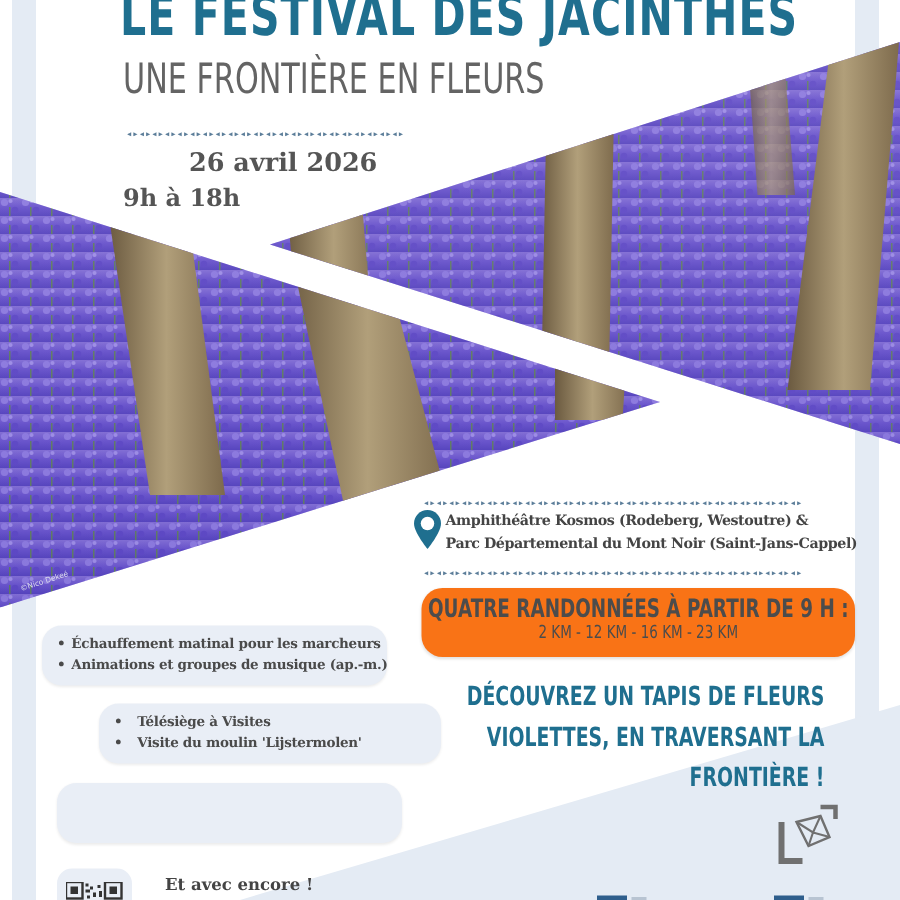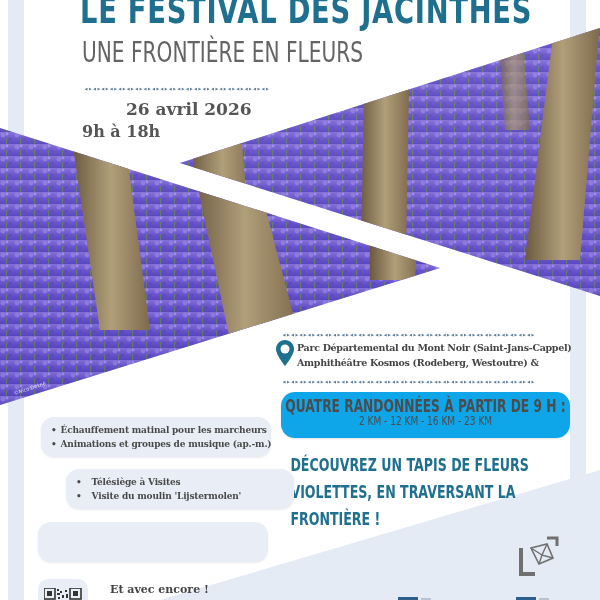--- a/index.html
+++ b/index.html
@@ -40,50 +40,50 @@
     }
 
     .location {
       position: absolute; left: 276px; top: 340px; display: flex; align-items: flex-start;
     }
     .pin { width: 18px; height: 26px; margin-right: 3px; }
     .location-lines { font-family: "DejaVu Serif", serif; font-size: 9.5px; color: #444; line-height: 15px; font-weight: bold; letter-spacing: -0.3px; }
 
     .hikes-box {
       position: absolute; left: 281px; top: 392px; width: 289px; height: 46px;
-      background: #0ea5e9; border-radius: 14px; box-shadow: 0 1px 2px rgba(0,0,0,0.12);
+      background: #f97316; border-radius: 14px; box-shadow: 0 1px 2px rgba(0,0,0,0.12);
       text-align: center;
     }
     .hikes-title {
       display: block; font-family: "DejaVu Sans", sans-serif; font-weight: bold;
       font-size: 17px; color: #4c4c4c; margin-top: 4px; white-space: nowrap;
       transform: scaleX(0.72); transform-origin: center top; margin-left: -60px; margin-right: -60px;
     }
     .hikes-distances {
       display: block; font-family: "DejaVu Sans", sans-serif;
       font-size: 12px; color: #4c4c4c; white-space: nowrap; margin-top: -2px;
       transform: scaleX(0.75); transform-origin: center top; margin-left: -40px; margin-right: -40px;
     }
 
     .tagline {
       position: absolute; left: 300px; top: 452px; width: 240px;
-      text-align: left; font-family: "DejaVu Sans", sans-serif; font-weight: bold;
+      text-align: right; font-family: "DejaVu Sans", sans-serif; font-weight: bold;
       font-size: 17.5px; color: #1f6f8f; line-height: 27px;
     }
     .tagline span { display: block; transform: scaleX(0.72); transform-origin: center; white-space: nowrap; margin: 0 -60px; }
 
     .activity-box {
       position: absolute; background: #e9eef6; border-radius: 13px;
       box-shadow: 0 1px 2px rgba(0,0,0,0.08);
       font-family: "DejaVu Serif", serif; font-weight: bold; font-size: 9px; color: #4a4a4a;
       padding: 6px 10px; line-height: 14px; letter-spacing: -0.2px;
     }
     .activity-box li { list-style: none; white-space: nowrap; }
     .activity-box li::before { content: "\2022"; margin-right: 4px; }
-    .box1 { left: 41px; top: 417px; width: 230px; height: 40px; }
+    .box1 { left: 28px; top: 417px; width: 230px; height: 40px; }
     .box2 { left: 66px; top: 469px; width: 228px; height: 40px; padding-left: 10px; }
     .box2 li::before { margin-right: 10px; }
     .box3 { left: 38px; top: 522px; width: 230px; height: 40px; }
 
     .qr-box { position: absolute; left: 38px; top: 579px; width: 50px; height: 30px; background: #e9eef6; border-radius: 10px; }
     .qr-box svg { position: absolute; left: 6px; top: 9px; }
     .more { position: absolute; left: 110px; top: 583px; font-family: "DejaVu Serif", serif; font-weight: bold; font-size: 11px; color: #444; }
 
     .logo { position: absolute; left: 517px; top: 534px; width: 44px; height: 44px; }
 
@@ -157,22 +157,22 @@
 <div class="date">26 avril 2026</div>
 <div class="hours">9h à 18h</div>
 
 <div class="deco-line" style="left:282px; top:333px; width:282px;">◂▸◂▸◂▸◂▸◂▸◂▸◂▸◂▸◂▸◂▸◂▸◂▸◂▸◂▸◂▸◂▸◂▸◂▸◂▸◂▸◂▸◂▸◂▸◂▸◂▸◂▸◂▸◂▸◂▸◂▸</div>
 <div class="location">
   <svg class="pin" viewBox="0 0 18 26">
     <path d="M9,0 C4,0 0,4 0,9 C0,15 9,26 9,26 C9,26 18,15 18,9 C18,4 14,0 9,0 Z" fill="#1f6f8f"></path>
     <circle cx="9" cy="9" r="4.5" fill="#ffffff"></circle>
   </svg>
   <div class="location-lines">
+    <div>Amphithéâtre Kosmos (Rodeberg, Westoutre) &amp;</div>
     <div>Parc Départemental du Mont Noir (Saint-Jans-Cappel)</div>
-    <div>Amphithéâtre Kosmos (Rodeberg, Westoutre) &amp;</div>
   </div>
 </div>
 <div class="deco-line" style="left:282px; top:380px; width:282px;">◂▸◂▸◂▸◂▸◂▸◂▸◂▸◂▸◂▸◂▸◂▸◂▸◂▸◂▸◂▸◂▸◂▸◂▸◂▸◂▸◂▸◂▸◂▸◂▸◂▸◂▸◂▸◂▸◂▸◂▸</div>
 
 <div class="hikes-box">
   <span class="hikes-title">QUATRE RANDONNÉES À PARTIR DE 9 H :</span>
   <span class="hikes-distances">2 KM - 12 KM - 16 KM - 23 KM</span>
 </div>
 
 <div class="tagline">

